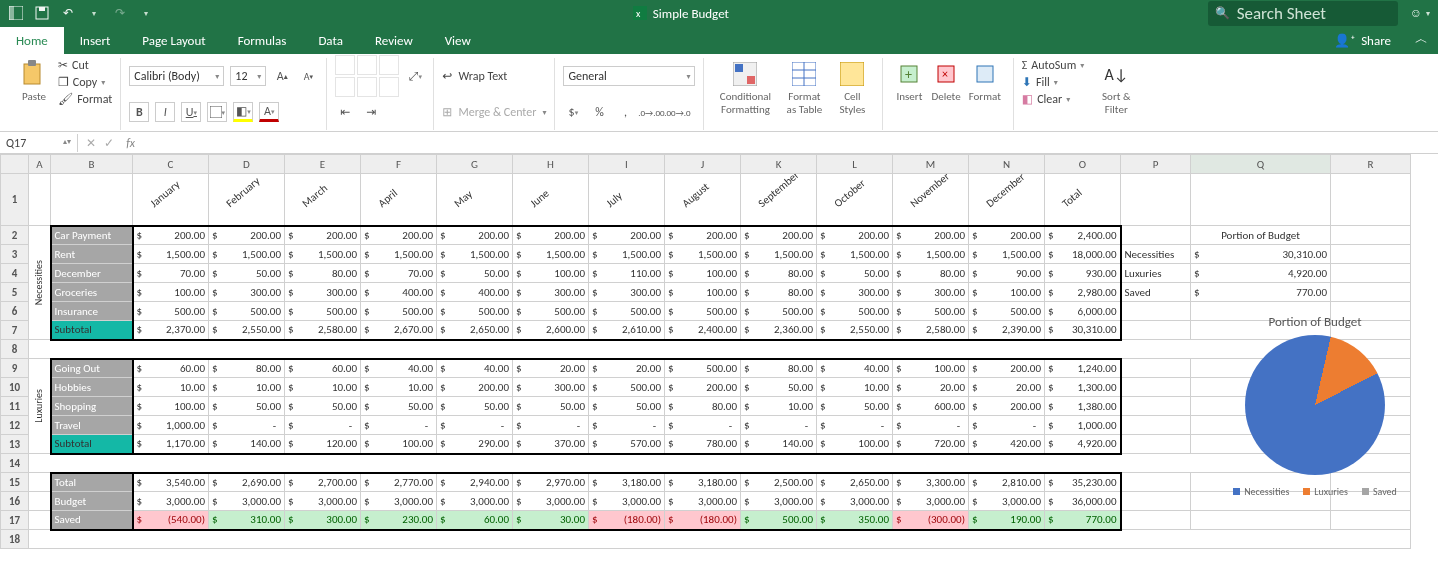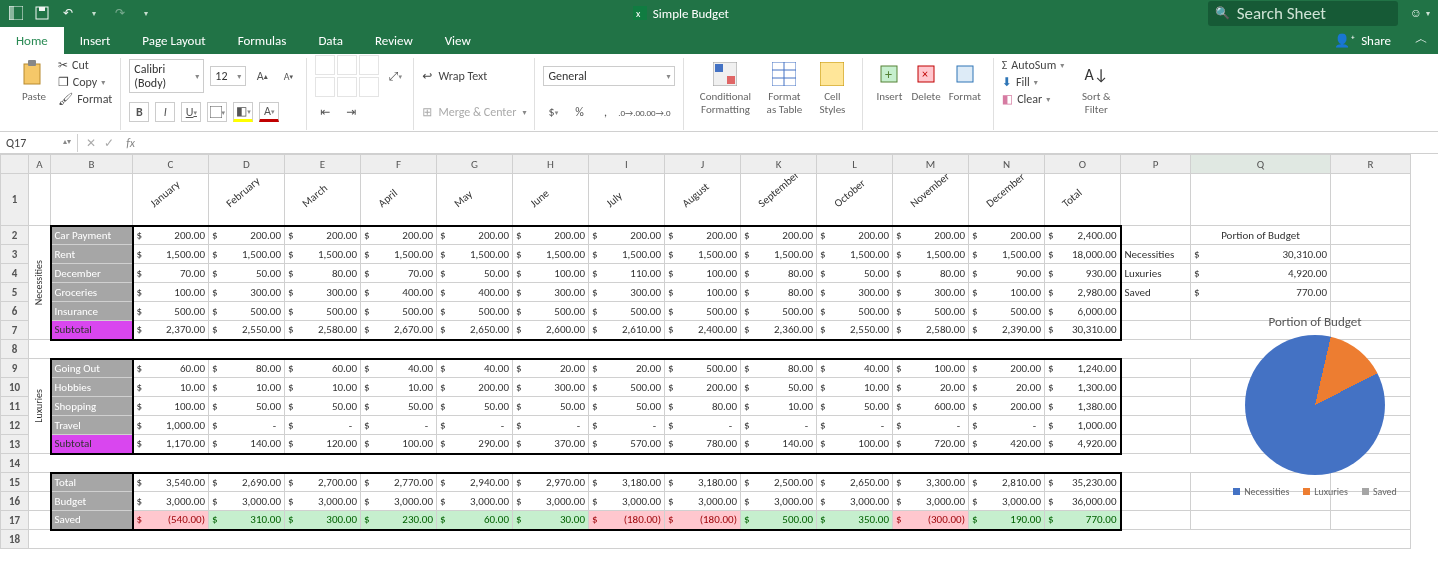--- a/index.html
+++ b/index.html
@@ -24,21 +24,21 @@
 .ribbon{background:#fff;height:78px;border-bottom:1px solid #d0d0d0;display:flex;padding:4px 8px;gap:0;}
 .rgroup{display:flex;flex-direction:column;padding:0 8px;border-right:1px solid #e0e0e0;height:72px;}
 .rgroup:last-child{border-right:none;}
 .rgroup .top{display:flex;align-items:center;gap:6px;height:36px;}
 .rgroup .bot{display:flex;align-items:center;gap:6px;height:36px;}
 .rlabel{font-size:11px;color:#666;text-align:center;}
 .bigbtn{display:flex;flex-direction:column;align-items:center;gap:2px;padding:2px 4px;}
 .bigbtn .ic{width:28px;height:28px;display:flex;align-items:center;justify-content:center;}
 .tinybtn{display:flex;align-items:center;gap:4px;font-size:12px;color:#444;}
 .ddl{border:1px solid #ccc;padding:2px 4px;font-size:12px;background:#fff;display:flex;align-items:center;justify-content:space-between;}
-.fontname{width:75px;}
+.fontname{width:95px;}
 .fontsize{width:36px;}
 .numfmt{width:132px;}
 .sq{width:20px;height:20px;border:1px solid #ccc;display:flex;align-items:center;justify-content:center;font-size:12px;color:#555;}
 .sq.b{font-weight:bold;}
 .sq.i{font-style:italic;}
 .sq.u{text-decoration:underline;}
 .align-grid{display:grid;grid-template-columns:repeat(3,20px);grid-template-rows:repeat(2,20px);gap:2px;}
 .align-grid div{border:1px solid #e4e4e4;}
 
 
@@ -52,21 +52,21 @@
 .grid-wrap{position:relative;width:1438px;}
 .grid{border-collapse:collapse;table-layout:fixed;}
 .grid td,.grid th{border:1px solid #d0d0d0;height:19px;font-size:11px;padding:0 3px;overflow:hidden;white-space:nowrap;}
 .colhdr{background:#eee;text-align:center;color:#555;font-weight:normal;}
 .rowhdr{background:#eee;text-align:center;color:#555;width:28px;}
 .selcol{background:#e0e8e2;}
 .corner{background:#eee;width:28px;}
 .month-lbl{display:inline-block;transform:rotate(-40deg);transform-origin:0 100%;font-size:11px;color:#333;position:relative;left:20px;top:4px;}
 .row-months{height:52px!important;}
 .rowcat{background:#a6a6a6;color:#fff;padding-left:4px;}
-.subtot{background:#d946ef;color:#333;font-weight:normal;}
+.subtot{background:#14b8a6;color:#333;font-weight:normal;}
 .moneycell{text-align:left;position:relative;}
 .moneycell .cur{float:left;}
 .moneycell .val{float:right;}
 .saved-pos{background:#c6efce;color:#006100;}
 .saved-neg{background:#ffc7ce;color:#9c0006;}
 .vtxt{writing-mode:vertical-rl;transform:rotate(180deg);font-size:10px;color:#333;text-align:center;}
 .thickL{border-left:2px solid #000!important;}
 .thickR{border-right:2px solid #000!important;}
 .thickT{border-top:2px solid #000!important;}
 .thickB{border-bottom:2px solid #000!important;}

